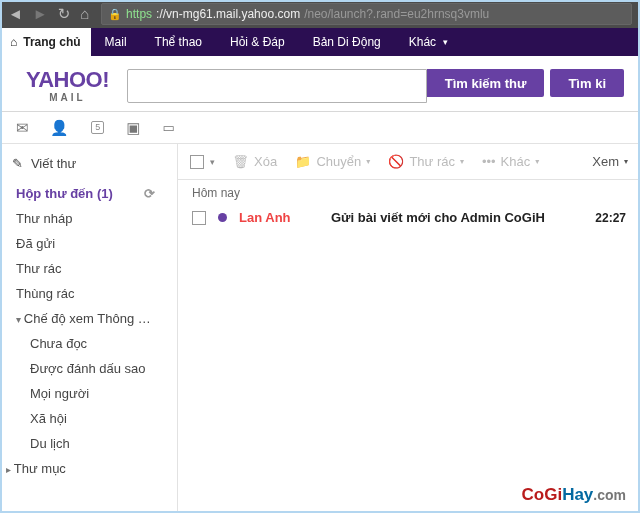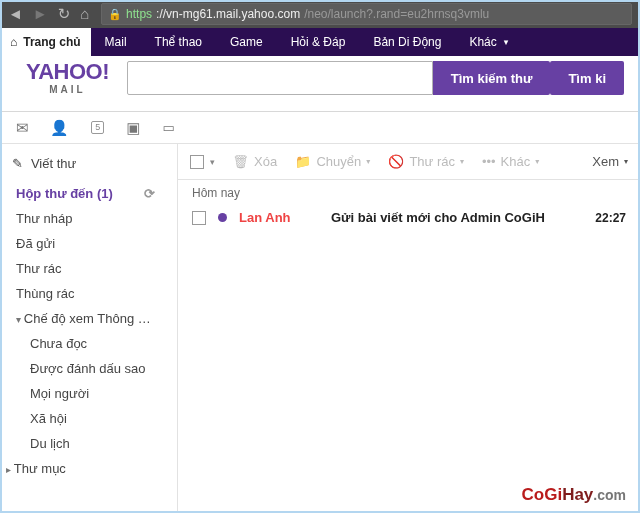--- a/index.html
+++ b/index.html
@@ -10,28 +10,28 @@
   .bb-nav span { cursor:pointer; }
   .bb-url { flex:1; background:#5c5c5c; border:1px solid #666; height:22px; display:flex; align-items:center; padding:0 6px; font-size:12px; color:#ccc; border-radius:2px; gap:4px; }
   .bb-url .lock { color:#8fe28f; font-size:11px; }
   .bb-url .host { color:#eee; }
   .bb-url .path { color:#999; }
 
   .site-nav { height:28px; background:#2b0e52; display:flex; align-items:center; color:#fff; font-size:12px; }
   .site-nav .home { background:#fff; color:#222; height:28px; display:flex; align-items:center; padding:0 10px; gap:6px; font-weight:bold; }
   .site-nav .nitem { padding:0 14px; height:28px; display:flex; align-items:center; gap:4px; cursor:pointer; }
 
-  .header { height:56px; display:flex; padding:5px 16px 0 26px; gap:18px; background:#fff; border-bottom:1px solid #d8d8d8; }
+  .header { height:56px; display:flex; align-items:center; padding:5px 16px 0 26px; gap:18px; background:#fff; border-bottom:1px solid #d8d8d8; }
   .logo { color:#6740a3; font-weight:800; letter-spacing:-0.5px; font-size:22px; display:flex; flex-direction:column; align-items:center; line-height:1; }
   .logo .bang { color:#6740a3; }
   .logo .mail { font-size:10px; letter-spacing:3px; color:#6b6b6b; font-weight:700; margin-top:2px; }
   .search-wrap { flex:1; display:flex; gap:0; }
   .search-wrap input { flex:1; height:34px; border:1px solid #b2b2b2; border-radius:2px 0 0 2px; padding:0 8px; font-size:13px; }
-  .btn-search { height:34px; border:none; background:#6740a3; color:#fff; padding:0 18px; font-size:13px; border-radius:0 2px 2px 0; cursor:pointer; font-weight:600; }
-  .btn-search + .btn-search { margin-left:0; border-radius:2px; }
+  .btn-search { height:28px; border:none; background:#6740a3; color:#fff; padding:0 18px; font-size:13px; border-radius:0 2px 2px 0; cursor:pointer; font-weight:600; }
+  .btn-search + .btn-search { margin-left:6px; border-radius:2px; }
 
   .iconbar { height:32px; display:flex; align-items:center; gap:22px; padding:0 16px; color:#777; border-bottom:1px solid #e2e2e2; }
   .iconbar span { font-size:15px; cursor:pointer; }
   .iconbar .date { border:1px solid #999; border-radius:2px; font-size:9px; padding:1px 3px; line-height:1; color:#888; }
 
   .main { display:flex; height:calc(513px - 28px - 28px - 56px - 32px); }
   .sidebar { width:178px; border-right:1px solid #e2e2e2; padding:8px 4px; font-size:13px; color:#454545; overflow:hidden; }
   .compose { display:flex; align-items:center; gap:8px; padding:4px 8px 10px; color:#454545; cursor:pointer; }
   .folders div { padding:5px 12px; cursor:pointer; white-space:nowrap; overflow:hidden; text-overflow:ellipsis; }
   .folders .selected { color:#6740a3; font-weight:600; }
@@ -51,21 +51,21 @@
   .datehdr { padding:6px 14px 2px; font-size:12px; color:#6b6b6b; }
   .msgrow { display:flex; align-items:center; padding:8px 14px; font-size:13px; gap:12px; }
   .msgrow .chk { width:14px; height:14px; border:1px solid #999; }
   .msgrow .dot { width:9px; height:9px; border-radius:50%; background:#6740a3; }
   .msgrow .sender { width:80px; font-weight:700; color:#ef4444; white-space:nowrap; overflow:hidden; }
   .msgrow .subject { flex:1; color:#222; font-weight:700; white-space:nowrap; overflow:hidden; }
   .msgrow .time { color:#222; font-weight:700; font-size:12px; }
 
   .branding { position:absolute; right:14px; bottom:8px; font-family:"Comic Sans MS","Marker Felt",cursive; font-size:17px; font-weight:bold; }
   .branding .c { color:#b91c1c;text-align:center; }
-  .branding .g { color:#7f1d1d; }
+  .branding .g { color:#0369a1; }
   .branding .dot { color:#777; font-size:14px; }
 
   .frame { position:absolute; inset:0; border:2px solid #b3d6f0; pointer-events:none; }
 </style>
 </head>
 <body>
 
 <div class="browser-bar">
   <div class="bb-nav">
     <span>◄</span>
@@ -84,23 +84,20 @@
 <div class="site-nav">
   <div class="home">
     <span>⌂</span>
     <span>Trang chủ</span>
   </div>
   <div class="nitem">
       <span>Mail</span>
     </div>
   <div class="nitem">
       <span>Thể thao</span>
-    </div>
-  <div class="nitem">
-      <span>Game</span>
     </div>
   <div class="nitem">
       <span>Hỏi &amp; Đáp</span>
     </div>
   <div class="nitem">
       <span>Bản Di Động</span>
     </div>
   <div class="nitem">
       <span>Khác</span>
       <span style="font-size:9px;margin-left:3px">▾</span>

